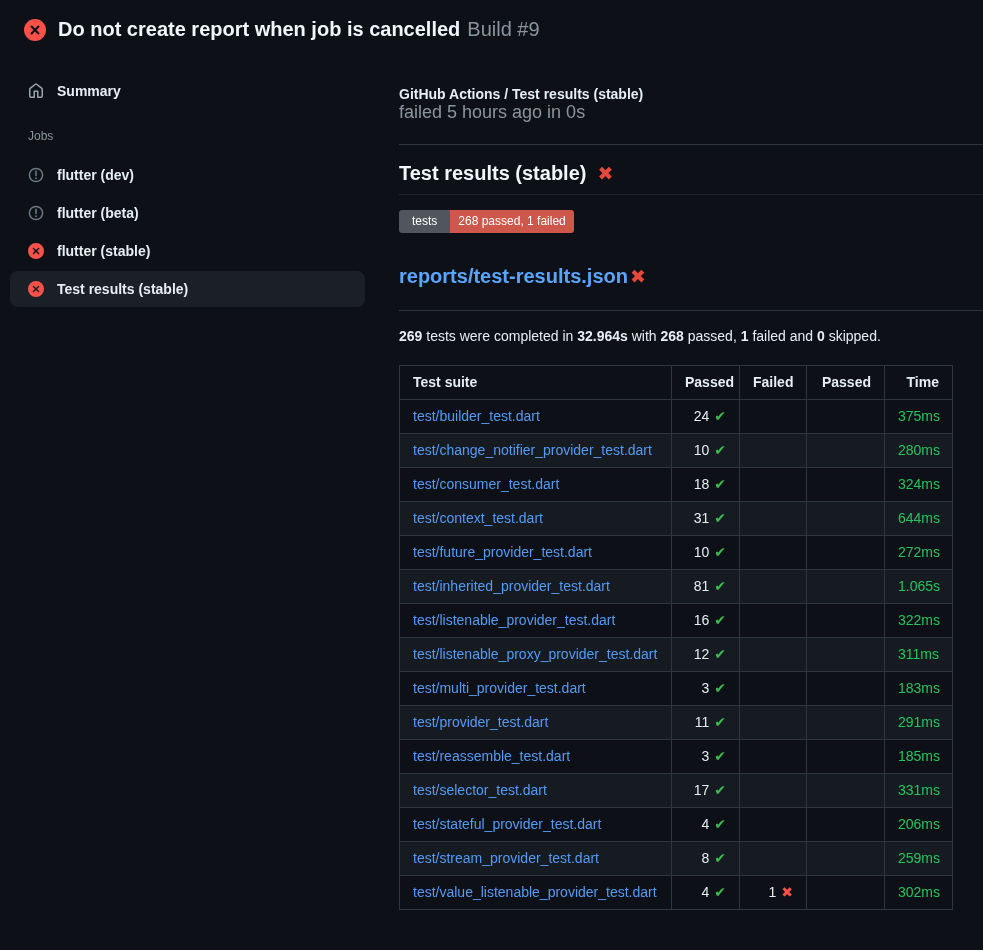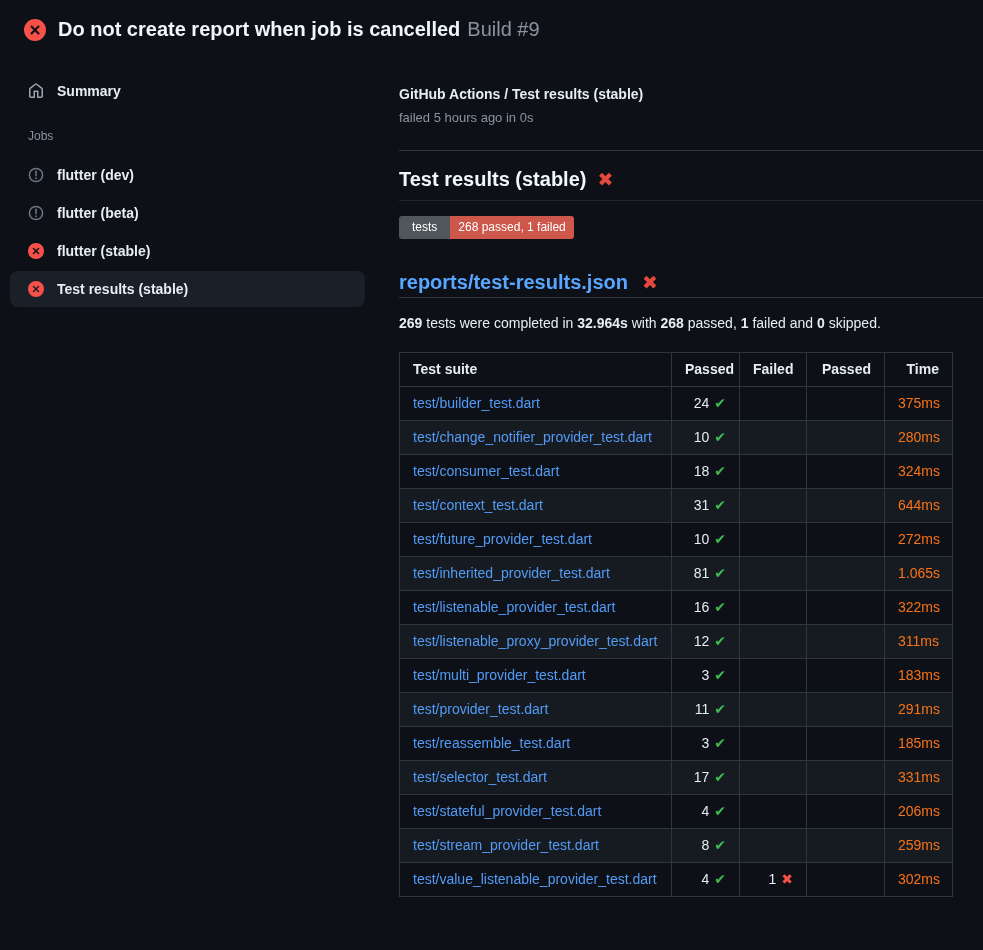--- a/index.html
+++ b/index.html
@@ -42,53 +42,53 @@
     padding:10px 18px;border-radius:8px;
     font-size:14px;font-weight:600;color:var(--text-primary);
     cursor:pointer;margin-bottom:2px;
   }
   .side-item.selected{background:var(--selected-bg);}
   .side-item .ico{width:16px;height:16px;flex:none;display:block;}
   .jobs-label{font-size:12px;color:var(--text-secondary);padding:0 18px;margin:20px 0 14px 0;}
   
   .main{flex:1;min-width:0;padding:32px 0 0 24px;}
   .breadcrumb{font-size:14px;font-weight:700;color:var(--text-primary);line-height:18px;}
-  .status-line{font-size:13px;color:var(--text-secondary);margin-top:6px;line-height:18px;}
+  .status-line{font-size:18px;color:var(--text-secondary);line-height:18px;}
   .divider{border:0;border-top:1px solid var(--border-strong);margin:23px 0 0 0;}
   .section-title{
     display:flex;align-items:center;gap:11px;
     font-size:20px;font-weight:700;color:var(--title-white);
     margin:15px 0 0 0;line-height:27px;
     border-bottom:1px solid var(--border-soft);padding-bottom:7px;
   }
   .x-emoji{color:var(--emoji-red);font-weight:700;font-size:19px;line-height:1;}
   .badge{display:inline-flex;margin-top:15px;font-size:12px;line-height:15px;border-radius:3px;overflow:hidden;color:#ffffff;}
   .badge-label{background:var(--badge-label-bg);padding:4px 13px;}
   .badge-value{background:var(--badge-value-bg);padding:4px 8px;}
   .report-title{
-    display:flex;align-items:center;gap:14px;
+    display:flex;align-items:center;gap:2px;
     font-size:20px;font-weight:700;margin:30px 0 0 0;line-height:26px;
-    border-bottom:1px solid var(--border-strong);padding-bottom:2px;
+    border-bottom:1px solid var(--border-strong);padding-bottom:21px;
   }
   .report-link{color:var(--link-blue);text-decoration:none;}
   .summary-line{margin:16px 0 12px 0;font-size:14px;line-height:19px;color:var(--text-primary);}
   .summary-line b{font-weight:700;}
   
   table.results{border-collapse:collapse;table-layout:fixed;width:553px;margin-top:19px;font-size:14px;}
   table.results th,table.results td{
     border:1px solid var(--border-strong);
     padding:7px 13px;line-height:19px;height:34px;
   }
   table.results th{font-weight:700;text-align:left;color:var(--text-primary);}
   table.results th.num,table.results td.num{text-align:right;}
   table.results tbody tr:nth-child(even){background:var(--row-alt-bg);}
   a.suite-link{color:var(--table-link-blue);text-decoration:none;}
   .check{color:var(--success-green);font-weight:700;margin-left:5px;}
   .cross{color:var(--danger-red);font-weight:700;margin-left:5px;}
-  .time-cell{color:#f97316;}
+  .time-cell{color:#22c55e;}
 </style>
 </head>
 <body>
 
 <header class="run-header">
   <svg class="status-svg" viewBox="0 0 16 16">
     <path fill="#f85149" fill-rule="evenodd" d="M2.343 13.657A8 8 0 1 1 13.657 2.343 8 8 0 0 1 2.343 13.657ZM6.03 4.97a.751.751 0 0 0-1.042.018.751.751 0 0 0-.018 1.042L6.94 8 4.97 9.97a.749.749 0 0 0 .326 1.275.749.749 0 0 0 .734-.215L8 9.06l1.97 1.97a.749.749 0 0 0 1.275-.326.749.749 0 0 0-.215-.734L9.06 8l1.97-1.97a.749.749 0 0 0-.326-1.275.749.749 0 0 0-.734.215L8 6.94Z"></path>
   </svg>
   <span>
     <span class="run-title">Do not create report when job is cancelled</span><span class="run-build">Build #9</span>

